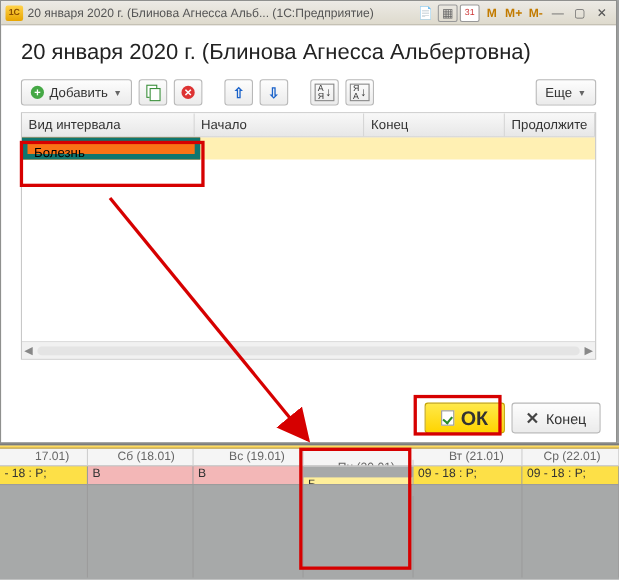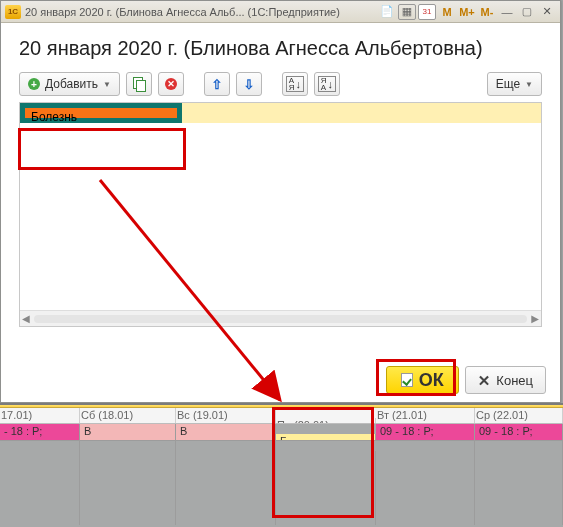--- a/index.html
+++ b/index.html
@@ -152,26 +152,26 @@
     border-top:2px solid #7b7b7b;
   }
   .tl-band{
     height:3px;background:linear-gradient(#ffe26b,#ffd24a);
     border-bottom:1px solid #caa93d;
   }
   .tl-head{
     height:16px;background:#f5f5f5;border-bottom:1px solid #bdbdbd;
     display:flex;font-size:11px;color:#666;
   }
-  .tl-col{border-right:1px solid #cfcfcf;padding:1px 1px;white-space:nowrap;overflow:hidden;}
+  .tl-col{border-right:1px solid #cfcfcf;padding:1px 16px;white-space:nowrap;overflow:hidden;text-align:right;}
   .tl-body{
     height:17px;display:flex;border-bottom:1px solid #9c9c9c;
   }
   .tl-cell{border-right:1px solid #9c9c9c;padding:1px 4px;font-size:11px;white-space:nowrap;overflow:hidden;}
-  .tone-work{background:#ec4899;color:#333;}
+  .tone-work{background:#fde047;color:#333;}
   .tone-absent{background:#f3b7b7;color:#333;}
   .tone-sick{background:#ffef9a;color:#333;}
   .tl-lower{height:84px;display:flex;}
   .tl-lower .lc{border-right:1px solid #9c9c9c;}
   
   .w0{width:80px;}
   .w1{width:96px;}
   .w2{width:100px;}
   .w3{width:100px;margin-top:10px;}
   .w4{width:99px;}
@@ -226,20 +226,26 @@
       <span class="ic-sort"><span class="let">Я<br>А</span>↓</span>
     </div>
     <div class="spacer"></div>
     <div class="tbtn">
       <span>Еще</span>
       <span class="caret">▼</span>
     </div>
   </div>
 
   <div class="table-wrap">
+    <div class="thead">
+      <div class="th">Вид интервала</div>
+      <div class="th">Начало</div>
+      <div class="th">Конец</div>
+      <div class="th">Продолжите</div>
+    </div>
     <div class="trow row-sel">
       <div class="td cell-sel">Болезнь</div>
       <div class="td"></div>
       <div class="td"></div>
       <div class="td"></div>
     </div>
     <div class="hscroll">
       <span>◀</span>
       <div class="track"></div>
       <span>▶</span>

